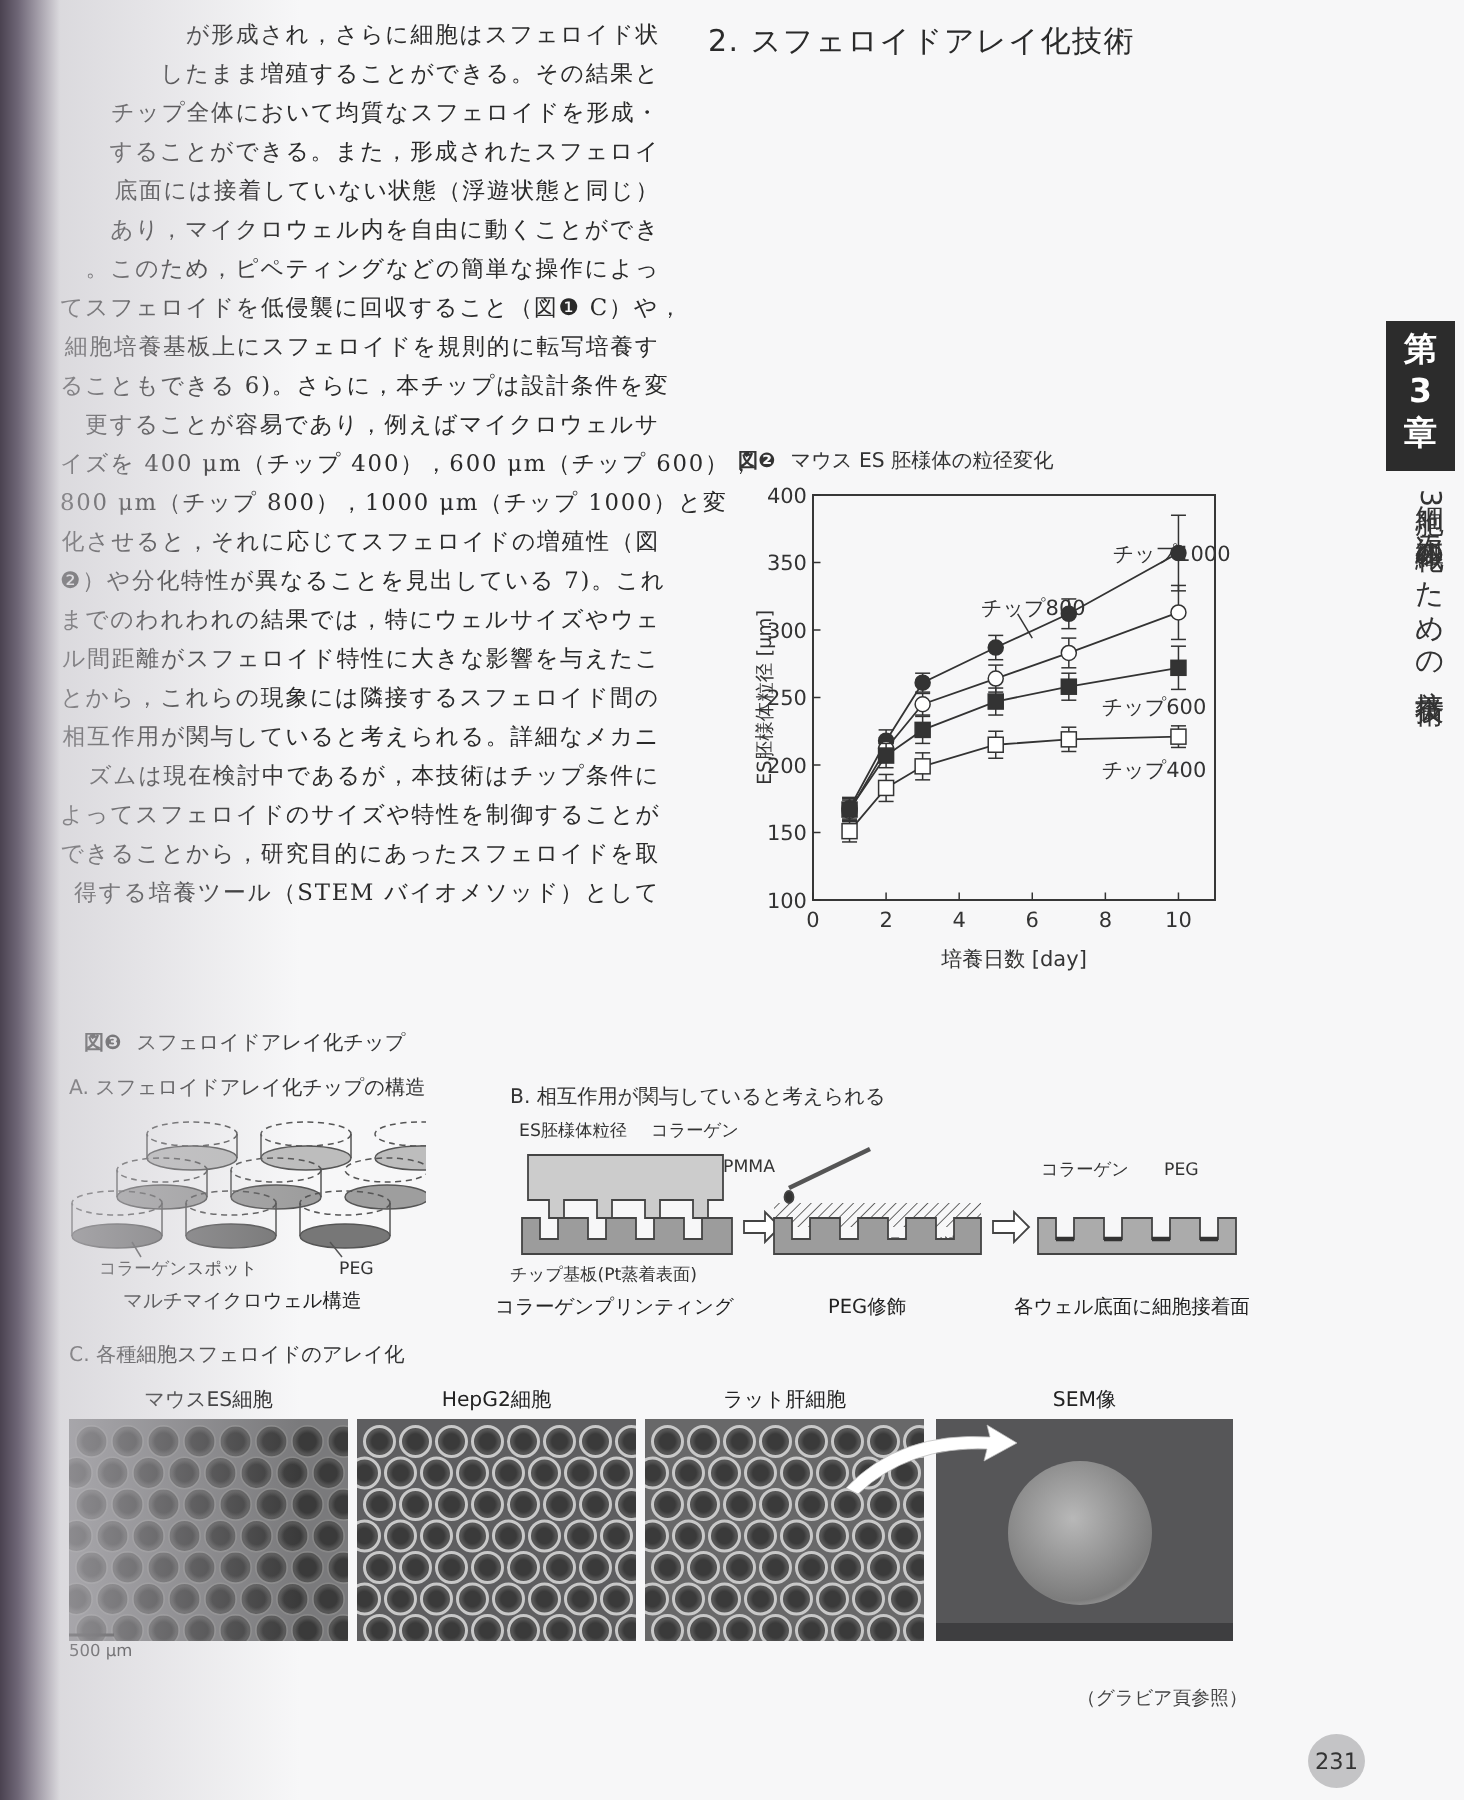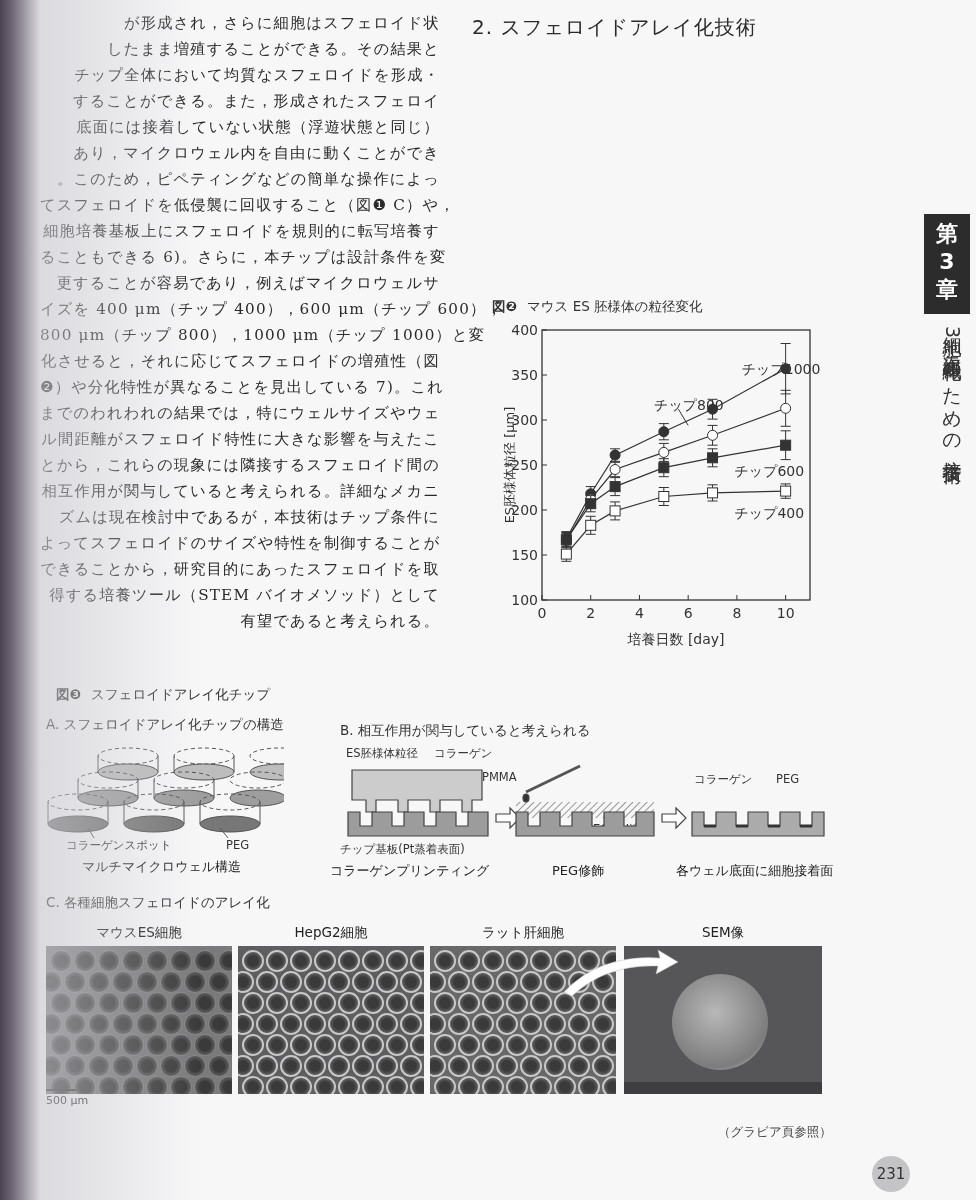--- a/index.html
+++ b/index.html
@@ -105,21 +105,20 @@
     <p style="white-space: nowrap; text-align: right;">化させると，それに応じてスフェロイドの増殖性（図</p>
     <p style="white-space: nowrap; text-align: right;">❷）や分化特性が異なることを見出している 7)。これ</p>
     <p style="white-space: nowrap; text-align: right;">までのわれわれの結果では，特にウェルサイズやウェ</p>
     <p style="white-space: nowrap; text-align: right;">ル間距離がスフェロイド特性に大きな影響を与えたこ</p>
     <p style="white-space: nowrap; text-align: right;">とから，これらの現象には隣接するスフェロイド間の</p>
     <p style="white-space: nowrap; text-align: right;">相互作用が関与していると考えられる。詳細なメカニ</p>
     <p style="white-space: nowrap; text-align: right;">ズムは現在検討中であるが，本技術はチップ条件に</p>
     <p style="white-space: nowrap; text-align: right;">よってスフェロイドのサイズや特性を制御することが</p>
     <p style="white-space: nowrap; text-align: right;">できることから，研究目的にあったスフェロイドを取</p>
     <p style="white-space: nowrap; text-align: right;">得する培養ツール（STEM バイオメソッド）として</p>
-    <p style="white-space: nowrap; text-align: right;">有望であると考えられる。</p>
   </div>
 
 <div class="col-right">
   <h2 class="section-heading">2. スフェロイドアレイ化技術</h2>
 </div>
 
 <div class="chapter-tab">
   <span>第</span>
   <span>3</span>
   <span>章</span>

